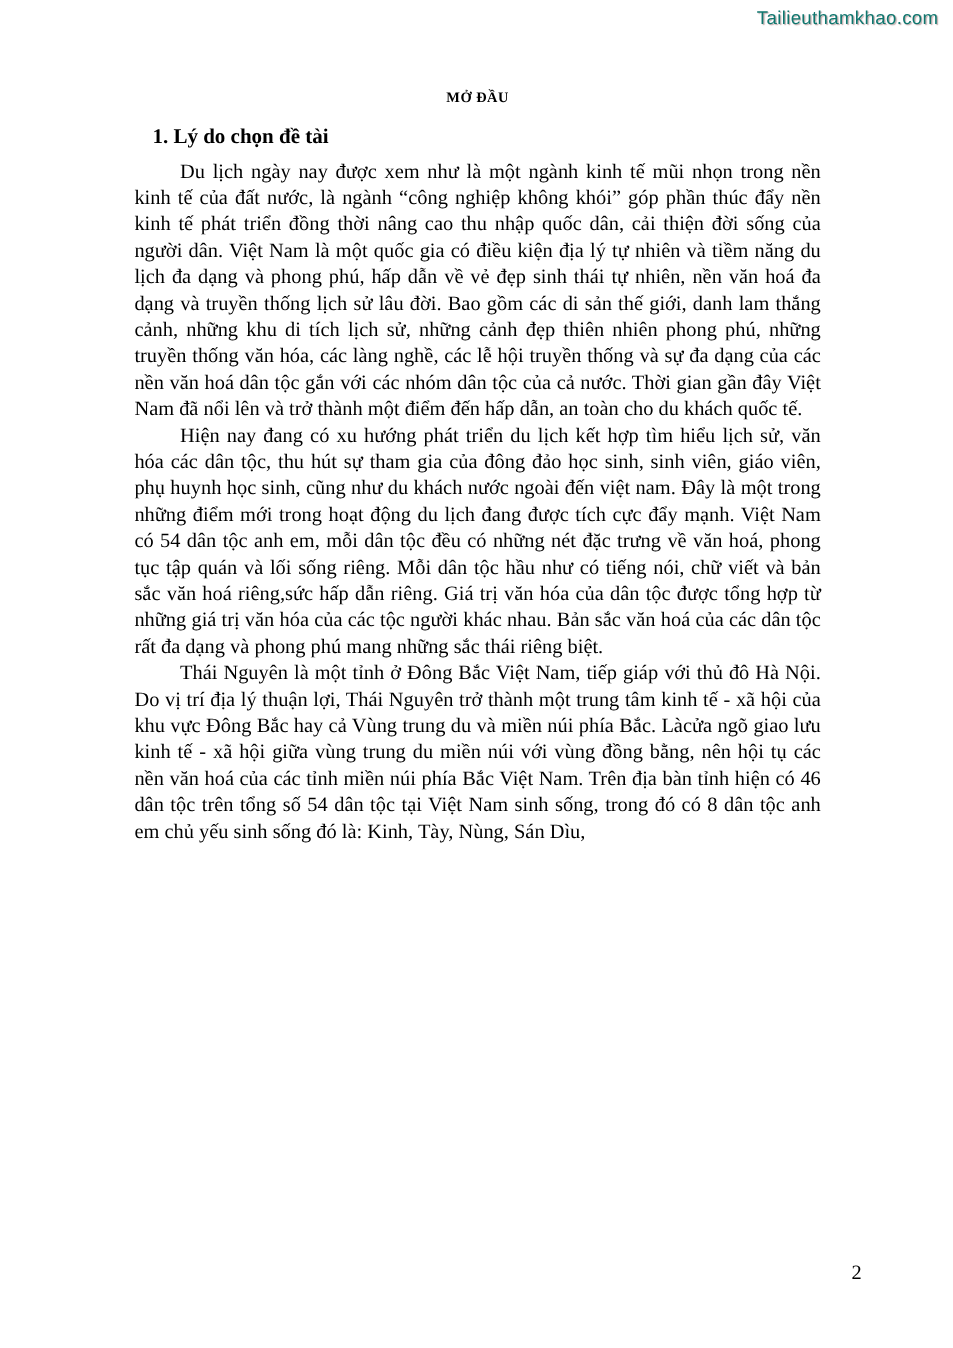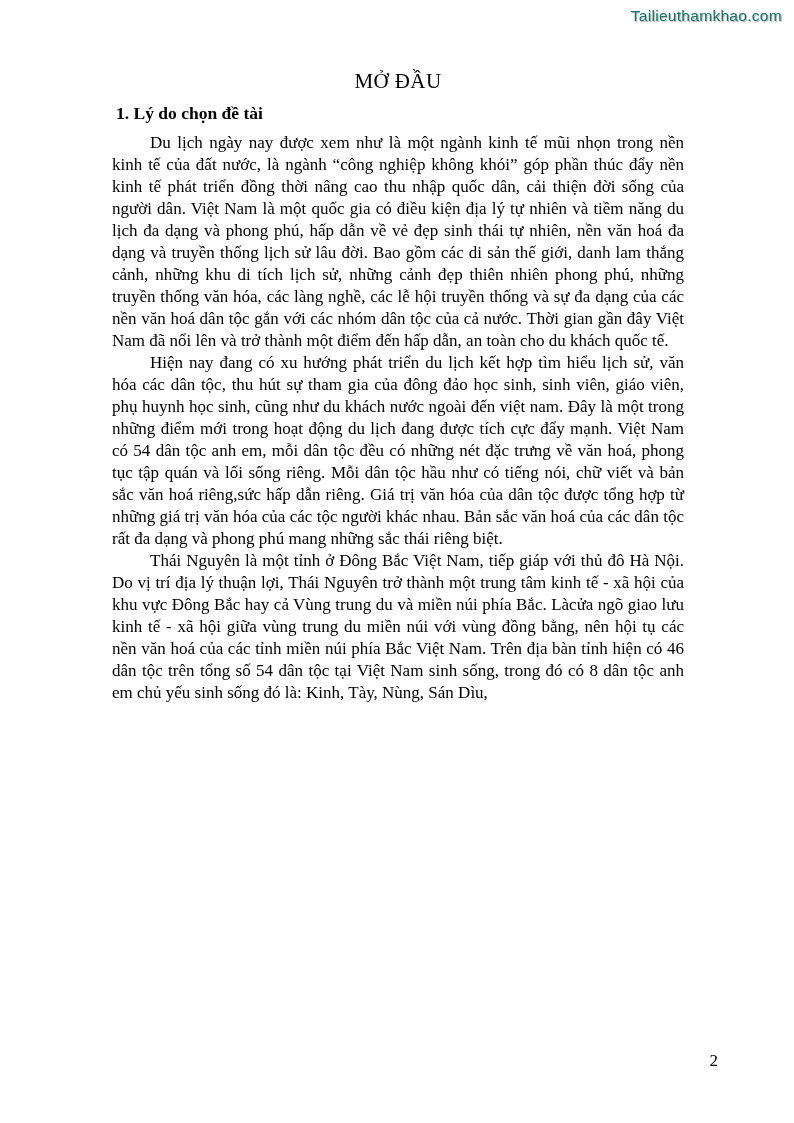--- a/index.html
+++ b/index.html
@@ -29,27 +29,27 @@
   }
   .content {
     position: absolute;
     left: 112px;
     top: 70px;
     width: 572px;
   }
   .doc-title {
     margin: 0 0 10px 0;
     text-align: center;
-    font-size: 21px;
-    font-weight: normal;
+    font-size: 12px;
+    font-weight: bold;
     line-height: 22px;
     letter-spacing: 0.4px;
   }
   .section-heading {
-    margin: 0 0 8px 4px;
+    margin: 0 0 8px 15px;
     font-size: 17.5px;
     font-weight: bold;
     line-height: 22px;
   }
   .para {
     margin: 0;
     font-size: 17px;
     line-height: 22px;
     text-align: justify;
     text-indent: 38px;

